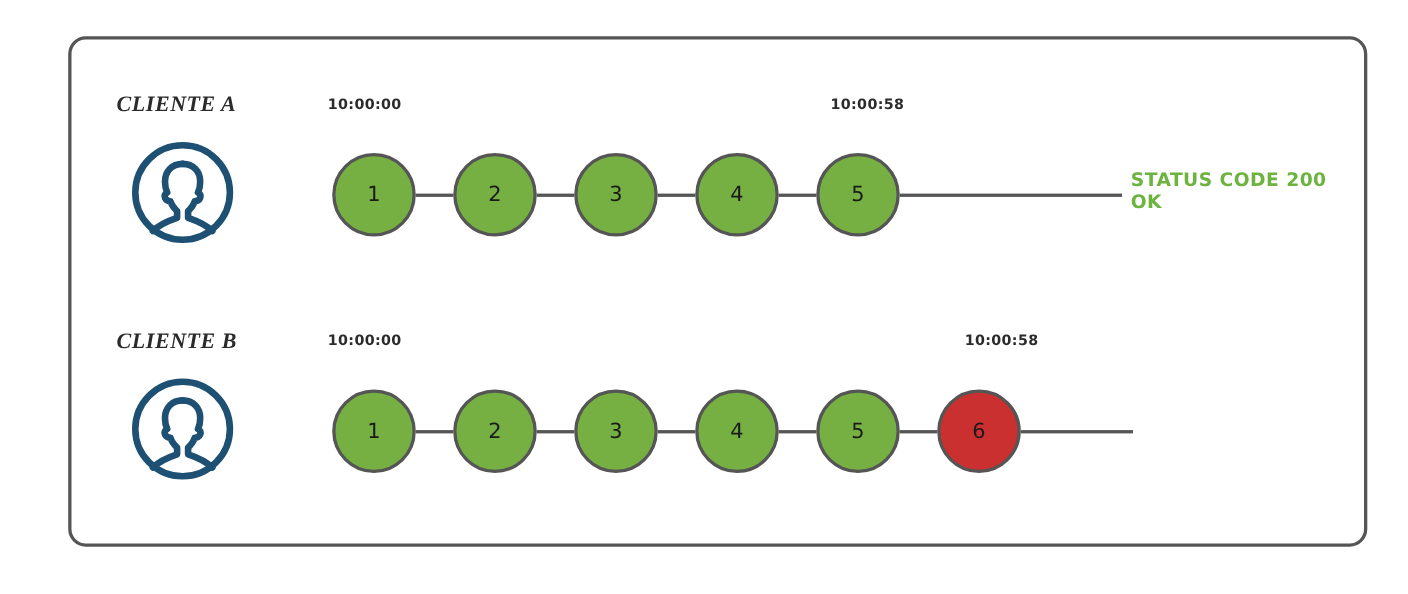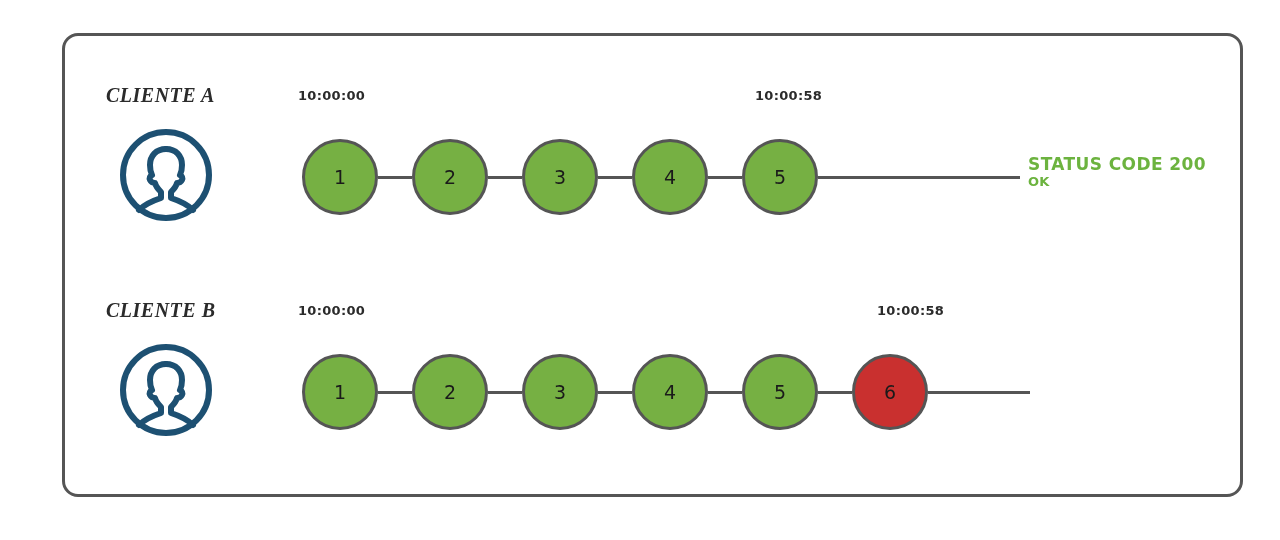--- a/index.html
+++ b/index.html
@@ -126,21 +126,21 @@
     font-weight: 700;
     line-height: 1.15;
     white-space: nowrap;
   }
   .status .code {
     font-size: 17px;
     letter-spacing: 0.4px;
     display: block;
   }
   .status .detail {
-    font-size: 13px;
+    font-size: 17px;
     letter-spacing: 0.2px;
     display: block;
   }
   #status-a {
     left: 1028px;
     top: 85px;
     color: #6CB33F;
     width: 180px;
   }
   #status-b {

